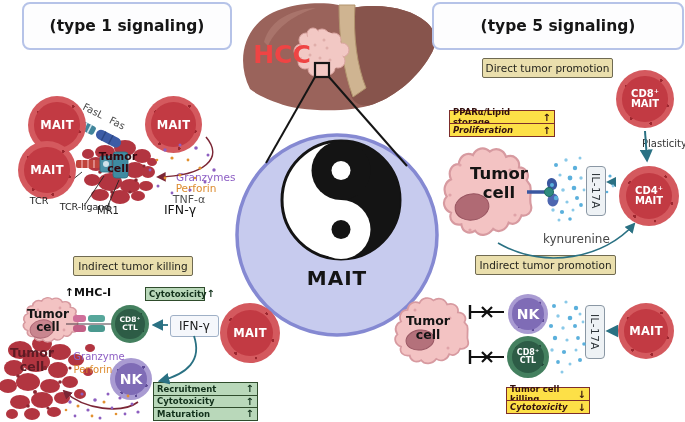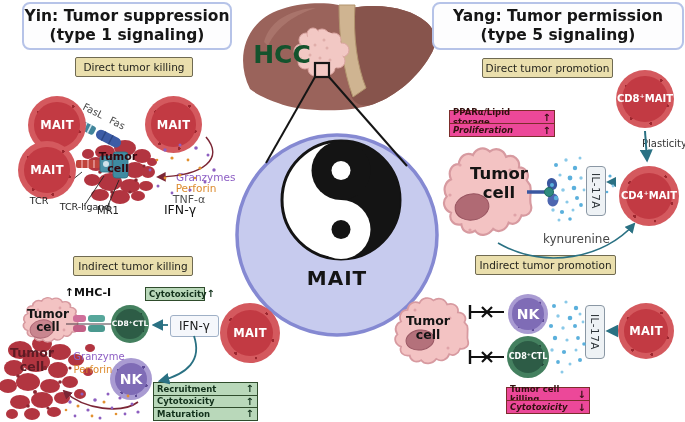--- a/index.html
+++ b/index.html
@@ -11,21 +11,21 @@
   .titlebox{background:#fdfdfe;border:2px solid #b6c3e8;border-radius:8px;
             display:flex;flex-direction:column;align-items:center;justify-content:center;
             font-weight:700;font-size:15.5px;line-height:19px;color:#161616;text-align:center;}
   
   .hdr{background:#eadfad;border:1.2px solid #6f6a52;border-radius:2px;
        display:flex;align-items:center;justify-content:center;
        font-size:10.5px;color:#24241e;}
   
   .cell{position:absolute;border-radius:50%;}
   .cell .core{position:absolute;left:11%;top:11%;right:11%;bottom:11%;border-radius:50%;
-              display:flex;flex-direction:row;align-items:center;justify-content:center;
+              display:flex;flex-direction:column;align-items:center;justify-content:center;
               color:#fff;font-weight:700;text-align:left;}
   .cell.red{background:
       radial-gradient(circle 1.6px at 18% 28%, #9c272f 97%, transparent),
       radial-gradient(circle 1.4px at 78% 18%, #9c272f 97%, transparent),
       radial-gradient(circle 1.6px at 88% 62%, #9c272f 97%, transparent),
       radial-gradient(circle 1.5px at 26% 84%, #9c272f 97%, transparent),
       radial-gradient(circle 1.4px at 60% 92%, #9c272f 97%, transparent),
       #d4595e;}
   .cell.red .core{background:#c23a43;}
   .cell.purple{background:
@@ -47,21 +47,21 @@
   .t-ctl{font-size:7.5px;line-height:8px;}
   .t-nk{font-size:14px;}
   
   .stack{display:flex;flex-direction:column;border:1.5px solid;}
   .stack .row{display:flex;justify-content:space-between;align-items:center;
               padding:0 3px;font-weight:700;}
   .greenstack{border-color:#2f4c2c;}
   .greenstack .row{background:#b9d8ba;color:#11301a;height:11.5px;font-size:8.5px;}
   .greenstack .row + .row{border-top:1.5px solid #2f4c2c;}
   .pinkstack{border-color:#7c2d2b;}
-  .pinkstack .row{background:#ec4899;color:#33100f;height:12px;font-size:8.5px;}
+  .pinkstack .row{background:#fde047;color:#33100f;height:12px;font-size:8.5px;}
   .pinkstack .row + .row{border-top:1.5px solid #7c2d2b;font-style:italic;}
   .dir{font-weight:700;font-size:10px;}
   .whitebox{background:#f5f7fb;border:1.5px solid #9fb0c6;border-radius:3px;
             display:flex;align-items:center;justify-content:center;font-size:12px;color:#1c1c1c;}
   .vbox{background:#eef2f5;border:1.5px solid #8a97a4;border-radius:4px;
         display:flex;align-items:center;justify-content:center;}
   .vbox span{transform:rotate(90deg);white-space:nowrap;font-size:10.5px;color:#2c3338;letter-spacing:.5px;}
   .lbl{position:absolute;text-align:center;}
 </style>
 </head>
@@ -303,34 +303,31 @@
         <span>CTL</span>
       </div>
     </div>
   <div class="cell red" style="left:618px;top:303px;width:56px;height:56px">
     <div class="core">
         <span class="t-mait">MAIT</span>
       </div>
     </div>
 
   <div class="abs titlebox" style="left:22px;top:2px;width:206px;height:44px">
-    <span>Yin: Tumor suppression</span>
     <span>(type 1 signaling)</span>
   </div>
   <div class="abs titlebox" style="left:432px;top:2px;width:248px;height:44px">
-    <span>Yang: Tumor permission</span>
     <span>(type 5 signaling)</span>
   </div>
 
-  <div class="abs hdr" style="left:75px;top:57px;width:116px;height:18px">Direct tumor killing</div>
   <div class="abs hdr" style="left:482px;top:58px;width:129px;height:18px">Direct tumor promotion</div>
   <div class="abs hdr" style="left:73px;top:256px;width:118px;height:18px">Indirect tumor killing</div>
   <div class="abs hdr" style="left:475px;top:255px;width:139px;height:18px">Indirect tumor promotion</div>
 
-  <div class="lbl" style="left:250px;top:40px;width:64px;font-size:25px;font-weight:700;color:#14532d">HCC</div>
+  <div class="lbl" style="left:250px;top:40px;width:64px;font-size:25px;font-weight:700;color:#ef4444">HCC</div>
   <div class="lbl" style="left:296px;top:266px;width:82px;font-size:20px;font-weight:700;letter-spacing:1px;color:#141414">MAIT</div>
 
   <div class="lbl" style="left:86px;top:101px;width:60px;font-size:10px;color:#4a4a4a;transform:rotate(27deg);transform-origin:left top;display:flex;gap:8px">
     <span>FasL</span>
     <span>Fas</span>
   </div>
   <div class="lbl" style="left:95px;top:151px;width:46px;font-size:11px;font-weight:700;color:#33070d;line-height:12px">
     <span>Tumor</span><br>
     <span>cell</span>
   </div>

